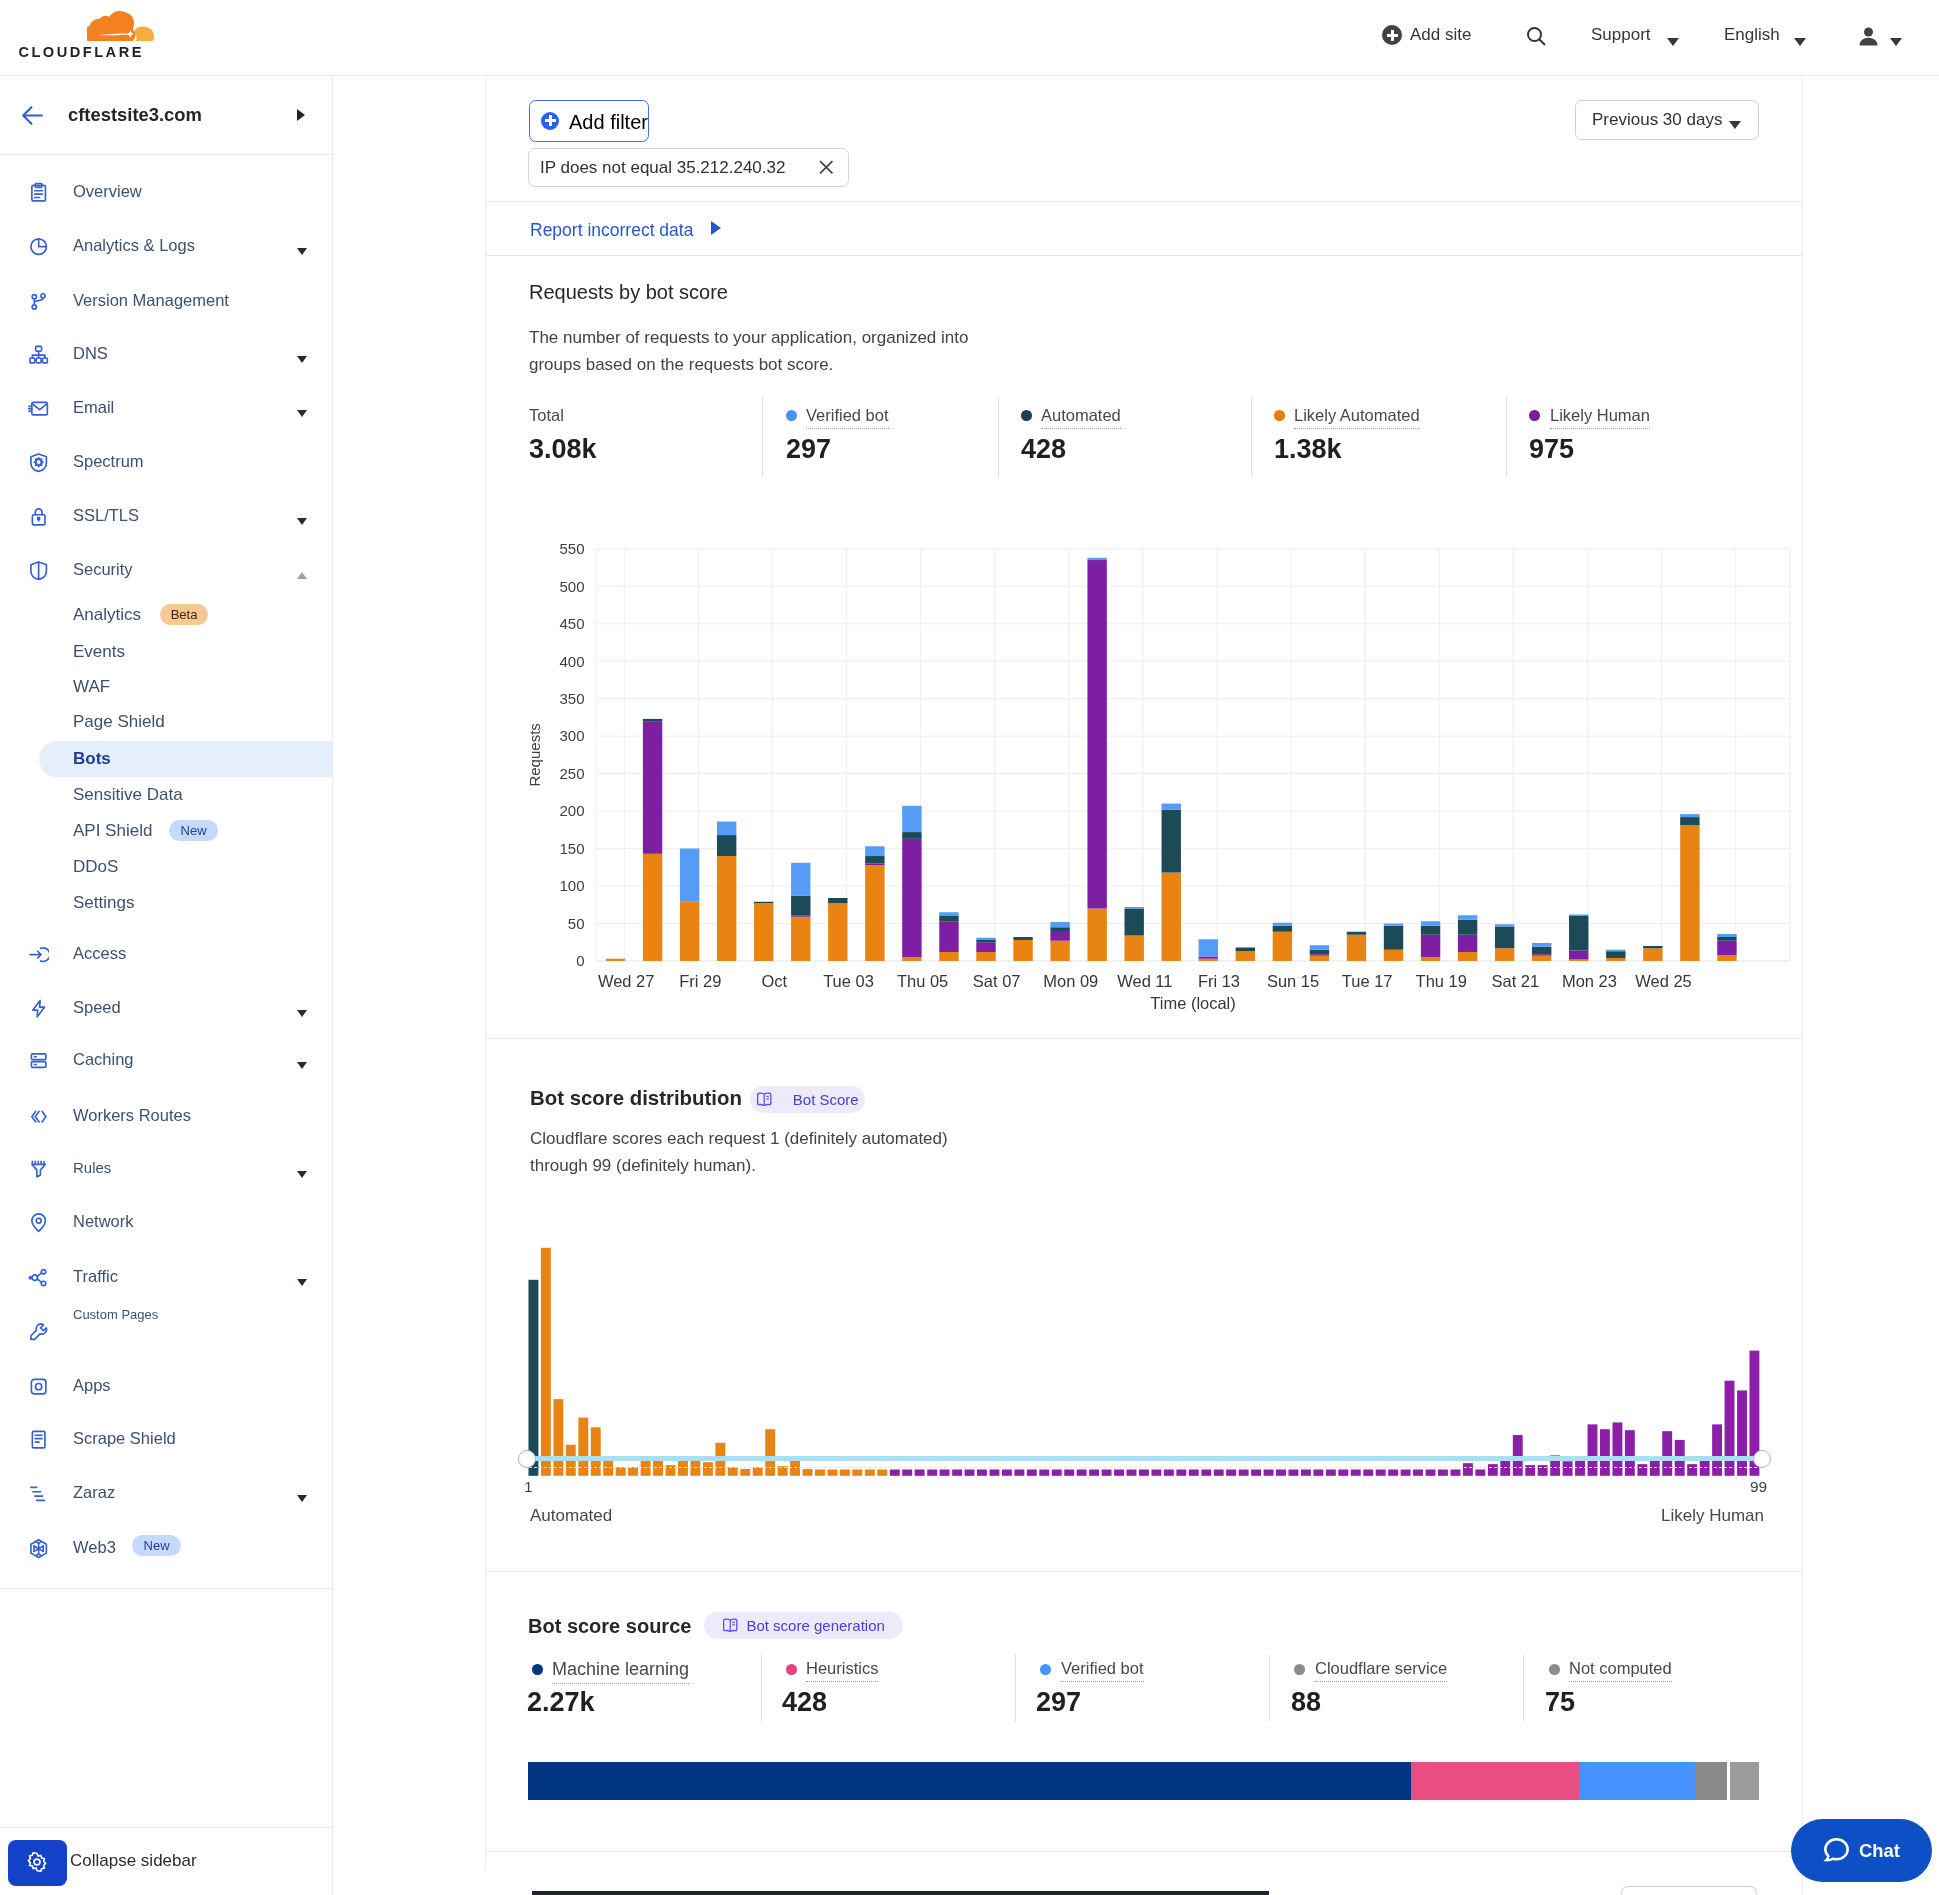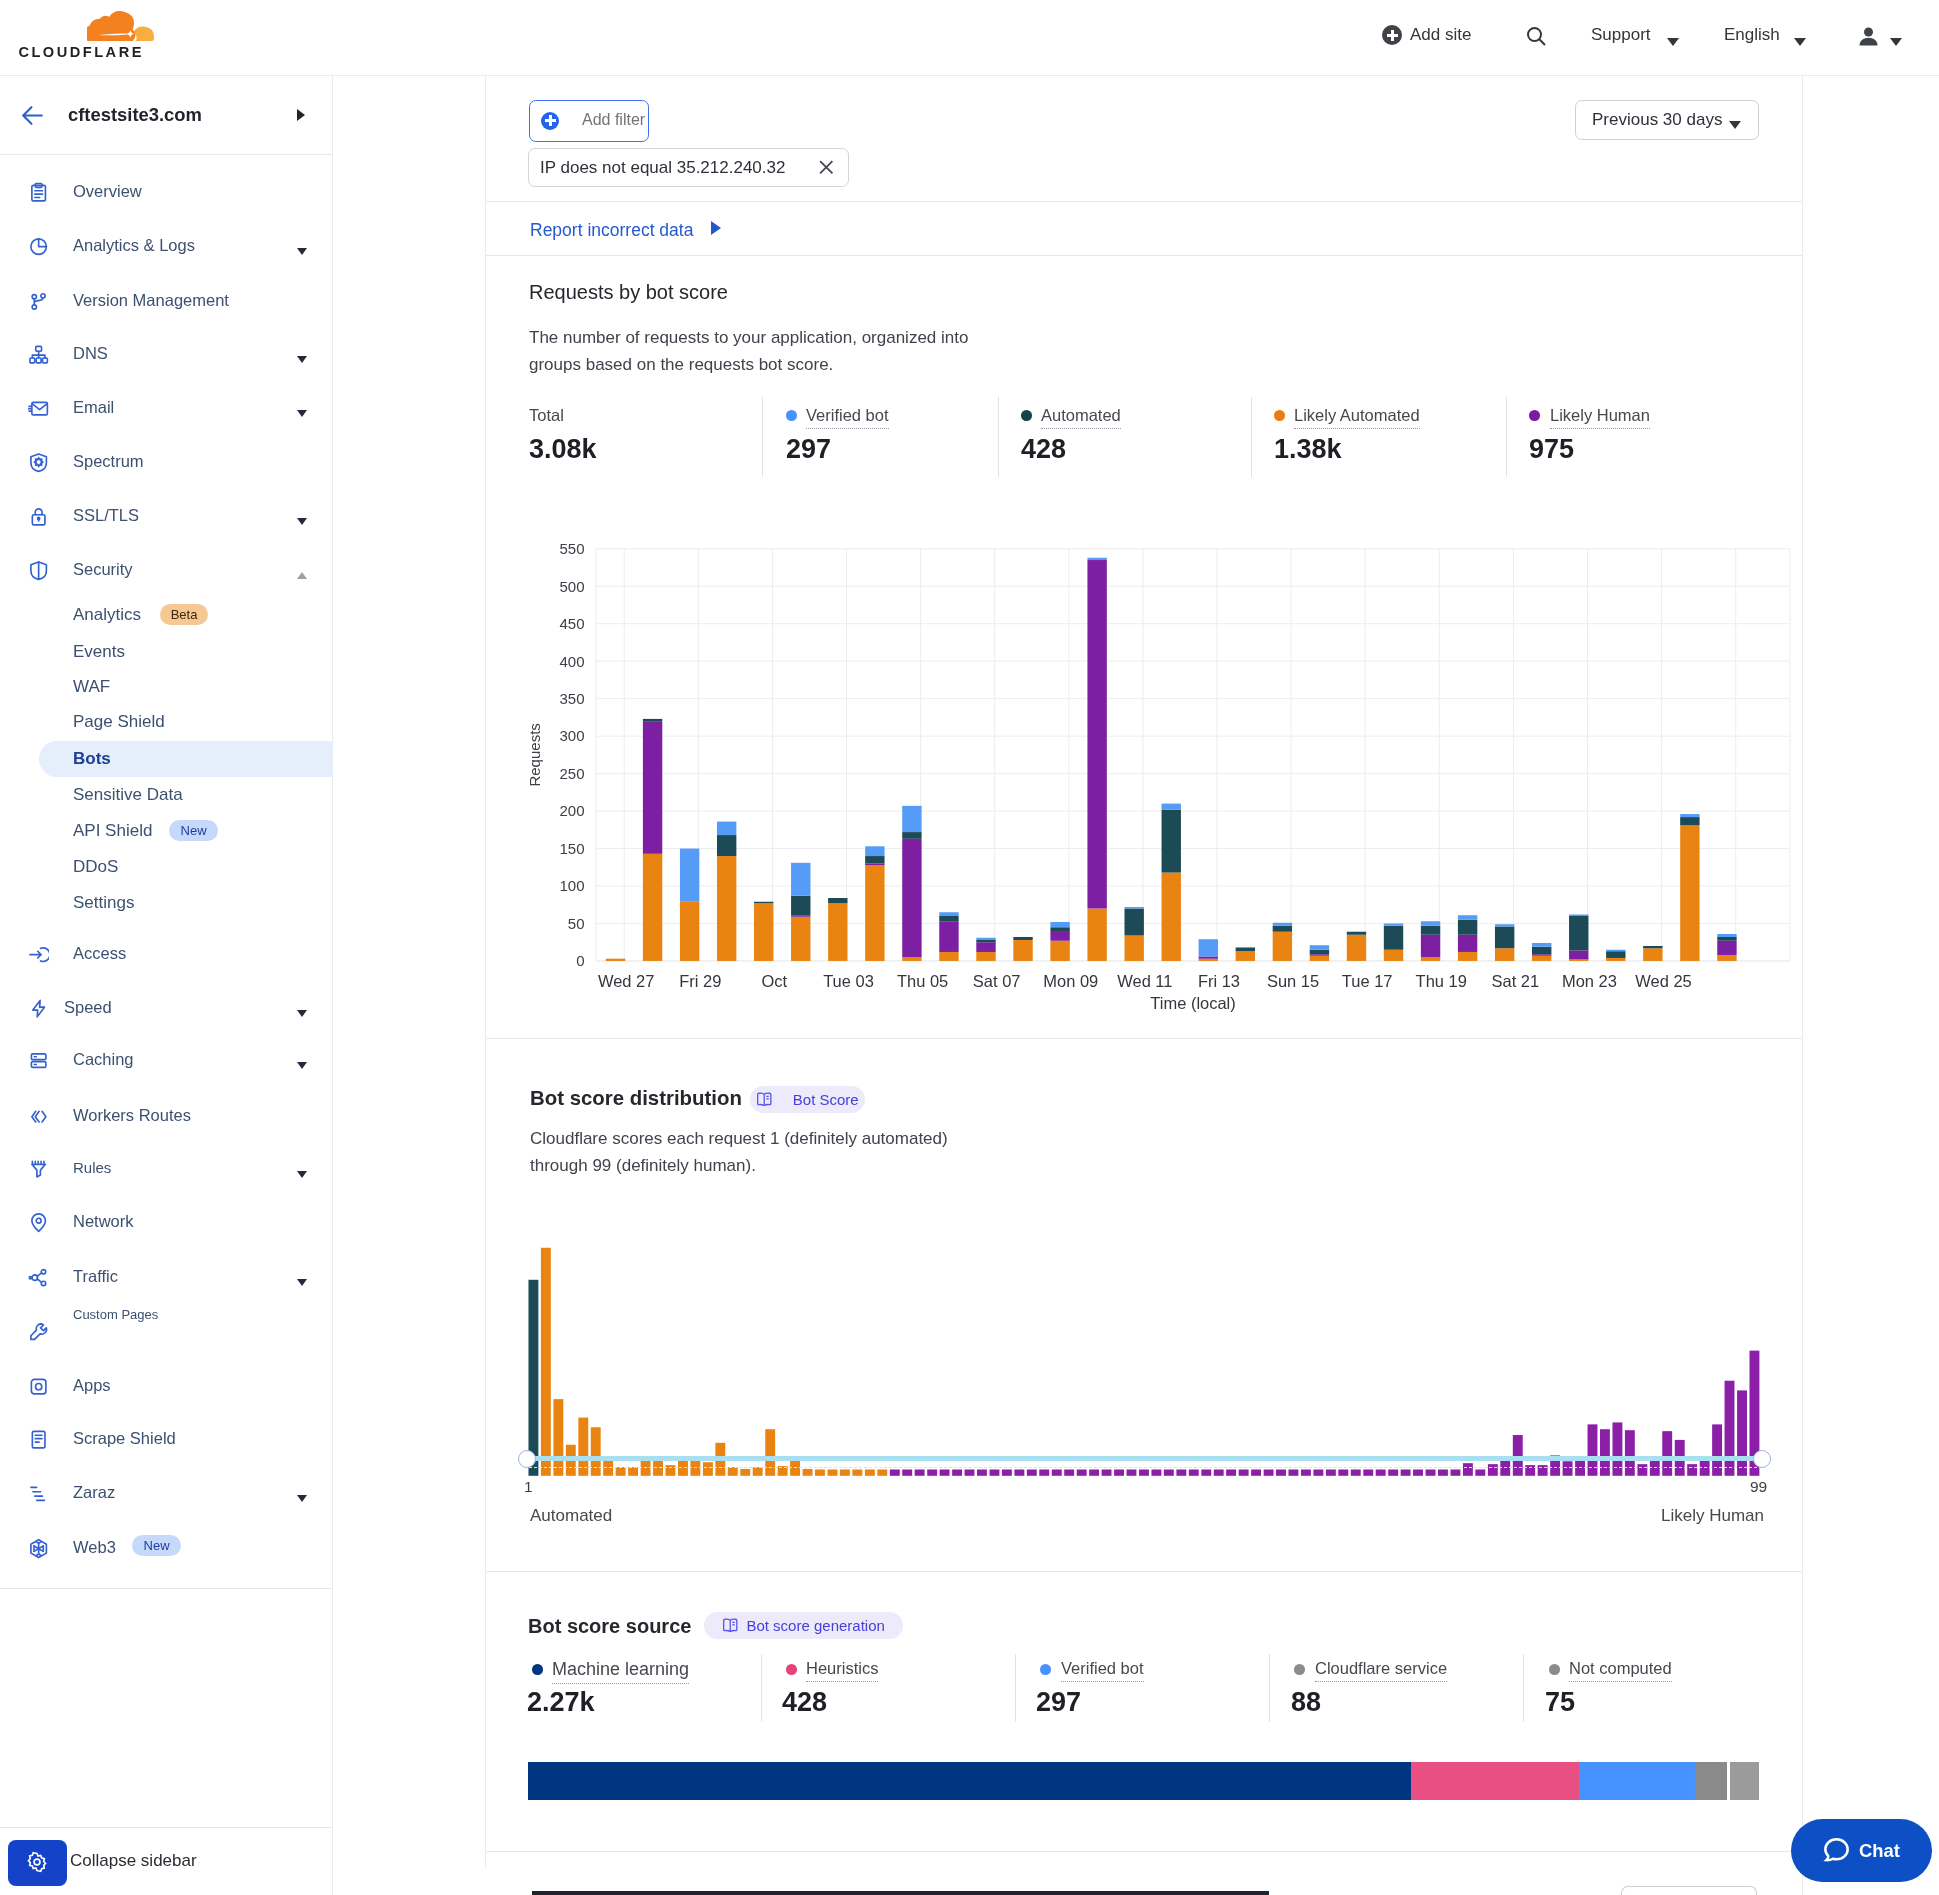--- a/index.html
+++ b/index.html
@@ -138,21 +138,21 @@
     <div style="position:absolute;left:28px;top:16.5px"><svg width="21.3" height="21.3" viewBox="0 0 22 22" fill="none" stroke="#3461cf" stroke-width="1.7" stroke-linecap="round" stroke-linejoin="round">
         <path d="M13 4.5a7 7 0 1 1 0 13"></path>
         <path d="M2 11h11M10 7.5l3.5 3.5L10 14.5"></path>
       </svg></div>
     <div style="position:absolute;left:73px;top:16.5px;font-size:16.5px;color:#3c5170">Access</div>
   </div>
 <div style="position:absolute;left:0;top:981px;width:333px;height:54px">
     <div style="position:absolute;left:28px;top:16.5px"><svg width="21.3" height="21.3" viewBox="0 0 22 22" fill="none" stroke="#3461cf" stroke-width="1.7" stroke-linecap="round" stroke-linejoin="round">
         <path d="M12.5 2.5L5 12.5h5L9.5 19.5 17 9.5h-5z"></path>
       </svg></div>
-    <div style="position:absolute;left:64px;top:16.5px;font-size:16.5px;color:#3c5170">Speed</div>
+    <div style="position:absolute;left:73px;top:16.5px;font-size:16.5px;color:#3c5170">Speed</div>
     <div style="position:absolute;left:297px;top:22px"><span style="display:inline-block;width:0;height:0;border-left:5.8px solid transparent;border-right:5.8px solid transparent;border-top:7.8px solid #222b3a"></span></div>
   </div>
 <div style="position:absolute;left:0;top:1033px;width:333px;height:54px">
     <div style="position:absolute;left:28px;top:16.5px"><svg width="21.3" height="21.3" viewBox="0 0 22 22" fill="none" stroke="#3461cf" stroke-width="1.7" stroke-linecap="round" stroke-linejoin="round">
         <rect x="3.5" y="4" width="15" height="6" rx="1.5"></rect>
         <rect x="3.5" y="12" width="15" height="6" rx="1.5"></rect>
         <path d="M6.5 7h2M6.5 15h2"></path>
       </svg></div>
     <div style="position:absolute;left:73px;top:16.5px;font-size:16.5px;color:#3c5170">Caching</div>
     <div style="position:absolute;left:297px;top:22px"><span style="display:inline-block;width:0;height:0;border-left:5.8px solid transparent;border-right:5.8px solid transparent;border-top:7.8px solid #222b3a"></span></div>
@@ -232,21 +232,21 @@
     <circle cx="12" cy="12" r="3.2"></circle>
     <path d="M12 2.8l1.2 2.7 2.9-.6 1 2.8 2.9.7-.7 2.9 2 2.2-2 2.2.7 2.9-2.9.7-1 2.8-2.9-.6L12 21.2l-1.2-2.7-2.9.6-1-2.8-2.9-.7.7-2.9-2-2.2 2-2.2-.7-2.9 2.9-.7 1-2.8 2.9.6z"></path>
   </svg>
 <div class="abs" style="left:70px;top:1851px;font-size:17px;color:#2b2d33">Collapse sidebar</div>
 <div style="position:absolute;left:485px;top:76px;width:1px;height:1793px;background:#ebebeb"></div>
 <div style="position:absolute;left:1802px;top:76px;width:1px;height:1819px;background:#ebebeb"></div>
 <div class="abs" style="left:529px;top:100px;width:120px;height:42px;border:1.9px solid #3b6ff0;border-radius:6.8px"></div>
 <div class="abs" style="left:541px;top:112px;width:18.4px;height:18.4px;border-radius:50%;background:#2563eb"></div>
 <div class="abs" style="left:545px;top:119px;width:10.7px;height:2.9px;background:#fff"></div>
 <div class="abs" style="left:549px;top:115px;width:2.9px;height:10.7px;background:#fff"></div>
-<div class="abs" style="left:582px;top:111px;font-size:16px;color:#737373">Add filter</div>
+<div class="abs" style="left:569px;top:111px;font-size:20px;color:#000000">Add filter</div>
 <div class="abs" style="left:528px;top:148px;width:321px;height:39px;border:1px solid #d4d4d6;border-radius:6.8px"></div>
 <div class="abs" style="left:540px;top:158px;font-size:17px;color:#2e3138">IP does not equal 35.212.240.32</div>
 <svg class="abs" style="left:818px;top:159px" width="16.5" height="16.5" viewBox="0 0 16 16" stroke="#43464c" stroke-width="1.7">
     <path d="M2 2l12 12M14 2L2 14"></path>
   </svg>
 <div class="abs" style="left:1575px;top:100px;width:184px;height:40px;border:1px solid #cfcfd2;border-radius:6.8px"></div>
 <div class="abs" style="left:1592px;top:110px;font-size:17px;color:#2e3138">Previous 30 days</div>
 <div class="abs" style="left:1729px;top:115px"><span style="display:inline-block;width:0;height:0;border-left:6.8px solid transparent;border-right:6.8px solid transparent;border-top:8.7px solid #33363b"></span></div>
 <div style="position:absolute;left:485px;top:201px;width:1317px;height:1px;background:#e8e8ea"></div>
 <div class="abs" style="left:530px;top:220px;font-size:17.5px;color:#2458cf">Report incorrect data</div>

